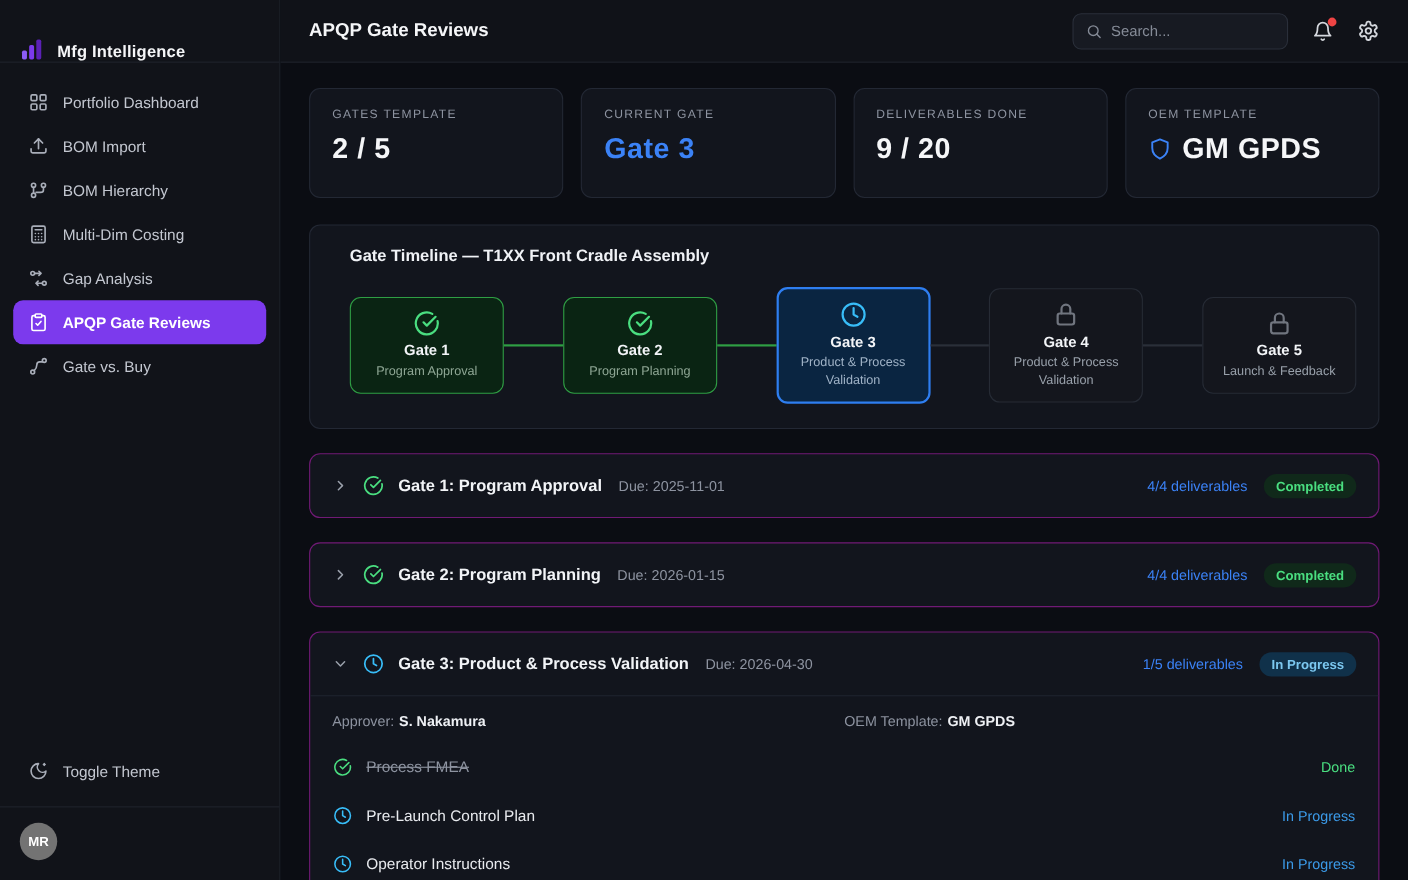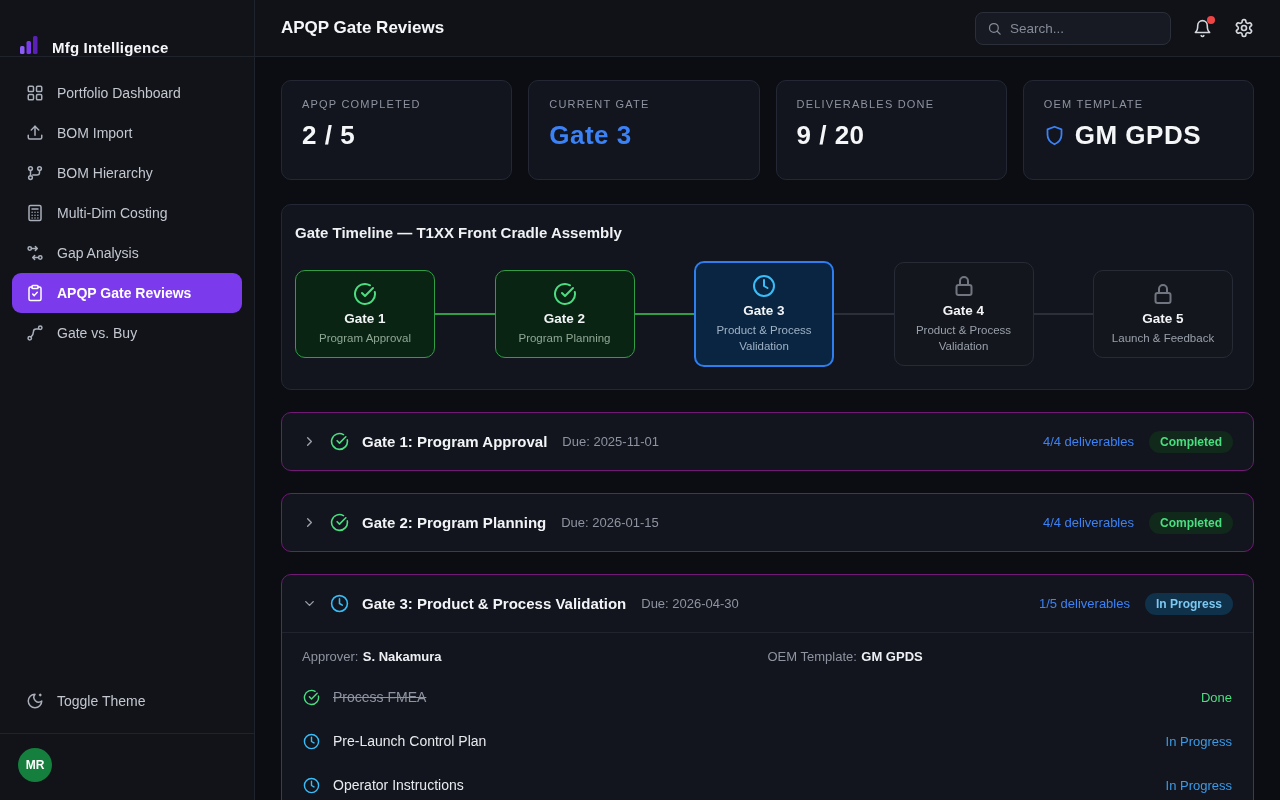--- a/index.html
+++ b/index.html
@@ -39,21 +39,21 @@
     margin-bottom: 12px;
   }
   .theme-toggle svg { stroke: #a9aeb9; }
   .user-box {
     border-top: 1px solid #1f232c;
     padding: 14px 18px 18px 18px;
     display: flex; align-items: center; gap: 12px; cursor: pointer;
   }
   .avatar {
     width: 34px; height: 34px; border-radius: 50%;
-    background: #15803d; color: #fff; font-size: 12px; font-weight: bold;
+    background: #737373; color: #fff; font-size: 12px; font-weight: bold;
     display: flex; align-items: center; justify-content: center; flex-shrink: 0;
   }
   .user-name { font-size: 14px; font-weight: bold; color: #f0f2f5; line-height: 1.25; }
   .user-role { font-size: 11.5px; color: #8d93a0; line-height: 1.3; }
 
   
   .main-col { flex: 1; display: flex; flex-direction: column; background: #0b0d13; }
   .topbar {
     height: 57px; min-height: 57px; display: flex; align-items: center;
     padding: 0 26px; background: #101218; border-bottom: 1px solid #1f232c;
@@ -87,21 +87,21 @@
   }
   .stat-label {
     font-size: 11px; letter-spacing: 1.2px; color: #8d93a0; margin-bottom: 10px;
   }
   .stat-value { font-size: 26px; font-weight: bold; color: #f5f6f8; letter-spacing: .5px; }
   .stat-value.blue { color: #3b82f6; }
   .stat-value-row { display: flex; align-items: center; gap: 10px; }
 
   .panel {
     margin-top: 24px; background: #12151d; border: 1px solid #232834;
-    border-radius: 10px; padding: 19px 20px 22px 13px;
+    border-radius: 10px; padding: 19px 20px 22px 36px;
   }
   .panel-title { font-size: 15px; font-weight: bold; color: #f0f2f6; margin-bottom: 20px; }
   .timeline { display: flex; align-items: center; }
   .gate-card {
     width: 140px; min-height: 86px; border-radius: 10px;
     display: flex; flex-direction: column; align-items: center; justify-content: center;
     gap: 5px; padding: 11px 8px; text-align: center; cursor: pointer; flex-shrink: 0;
   }
   .gate-card .g-name { font-size: 13.5px; font-weight: bold; color: #f2f4f7; }
   .gate-card .g-sub { font-size: 11.5px; color: #98a0aa; line-height: 1.35; }
@@ -298,21 +298,21 @@
             <circle cx="12" cy="12" r="3"></circle>
           </svg>
         </div>
       </div>
     </header>
 
     <main class="content">
 
       <div class="stats-row">
         <div class="stat-card">
-          <div class="stat-label">APQP COMPLETED</div>
+          <div class="stat-label">GATES TEMPLATE</div>
           <div class="stat-value">2 / 5</div>
         </div>
         <div class="stat-card">
           <div class="stat-label">CURRENT GATE</div>
           <div class="stat-value blue">Gate 3</div>
         </div>
         <div class="stat-card">
           <div class="stat-label">DELIVERABLES DONE</div>
           <div class="stat-value">9 / 20</div>
         </div>

